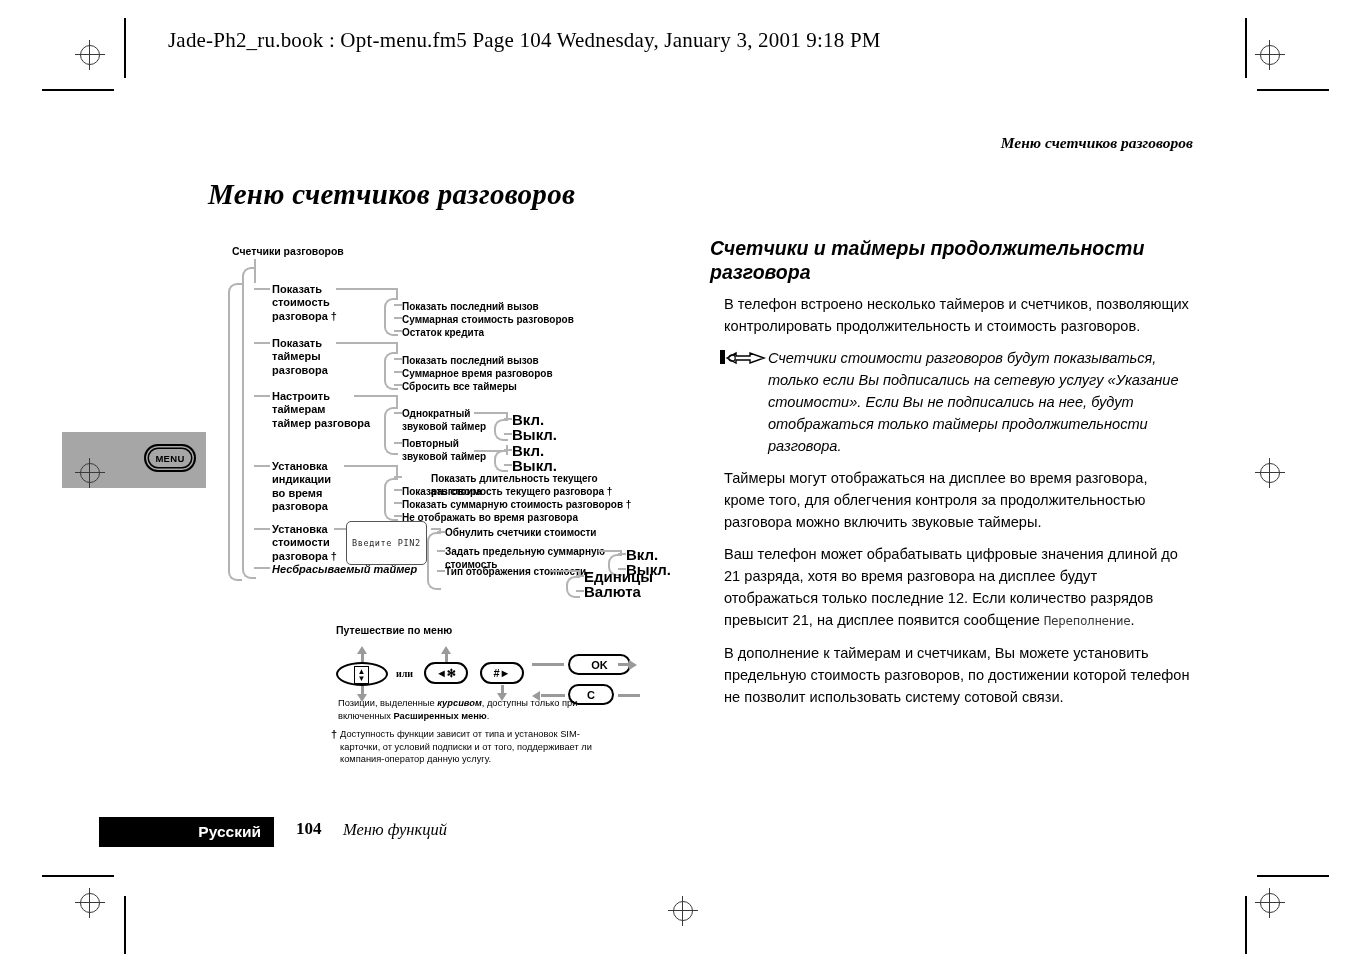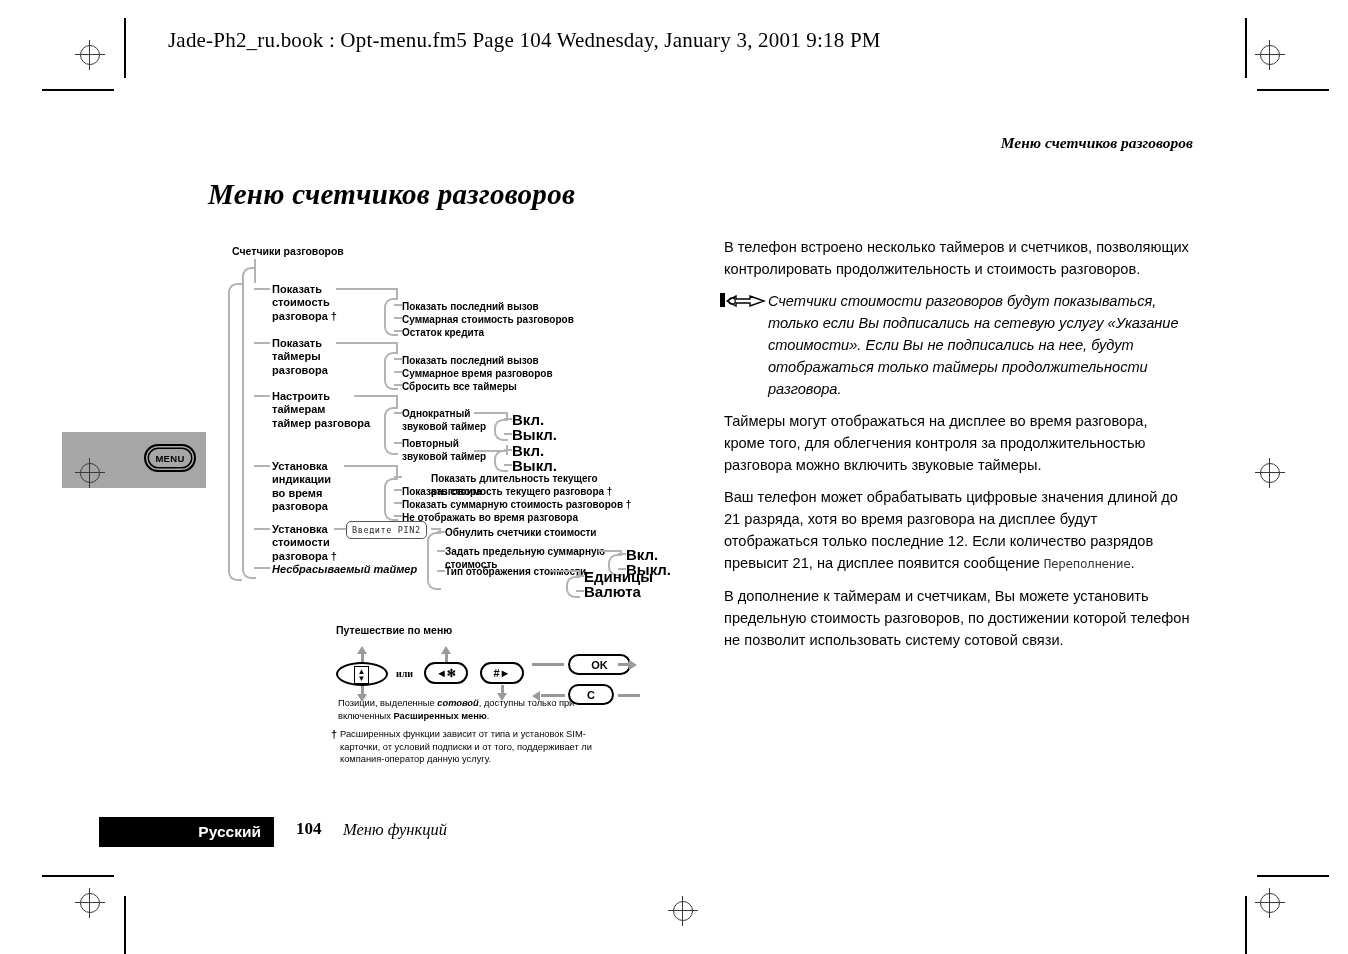--- a/index.html
+++ b/index.html
@@ -67,21 +67,21 @@
   }
   .n {
     position: absolute; font-size: 11px; font-weight: bold;
     line-height: 13.4px; white-space: pre-line;
   }
   .n.lvl2 { font-size: 10px; line-height: 13px; }
   .n.lvl3 { font-size: 15px; line-height: 12.5px; }
   .n.ital { font-style: italic; }
   .pinbox {
     position: absolute; border: 1px solid #555; border-radius: 5px;
-    padding: 3px 5px; font-size: 8.5px; letter-spacing: .6px;
+    padding: 16px 5px; font-size: 8.5px; letter-spacing: .6px;
     font-family: "DejaVu Sans Mono", monospace; color: #2a2a2a;
     background: #fff; white-space: nowrap;
   }
   
   .brk {
     position: absolute; border: 2.4px solid #b3b3b3; border-right: none;
     border-top-left-radius: 9px; border-bottom-left-radius: 9px;
   }
   .stub { position: absolute; background: #b3b3b3; height: 2.4px; }
   .vstub { position: absolute; background: #b3b3b3; width: 2.4px; }
@@ -358,29 +358,30 @@
     <div class="rarr" style="left:293px;top:13.5px;"></div>
 
     <div class="larr" style="left:196px;top:44.5px;"></div>
     <div class="arrowline" style="left:205px;top:48px;width:24px;"></div>
     <div class="key oval c">C</div>
     <div class="arrowline" style="left:282px;top:48px;width:22px;"></div>
   </div>
 </div>
 
 <div class="legend-note">
-  <span>Позиции, выделенные </span><i>сотовой</i><span>, доступны только при включенных </span><b>Расширенных меню</b><span>.</span>
+  <span>Позиции, выделенные </span><i>курсивом</i><span>, доступны только при включенных </span><b>Расширенных меню</b><span>.</span>
 </div>
 
 <div class="dagger-note">
   <span class="dagger-mark">†</span>
-  <span class="dagger-body">Расширенных функции зависит от типа и установок SIM-карточки, от условий  подписки и от того, поддерживает ли компания-оператор данную услугу.</span>
+  <span class="dagger-body">Доступность функции зависит от типа и установок SIM-карточки, от условий  подписки и от того, поддерживает ли компания-оператор данную услугу.</span>
 </div>
 
 <div id="rightcol">
+  <h2 class="sec-h">Счетчики и таймеры продолжительности разговора</h2>
   <p class="para">В телефон встроено несколько таймеров и счетчиков, позволяющих контролировать продолжительность и стоимость разговоров.</p>
 
   <div class="note">
     <svg class="hand-icon" viewBox="0 0 46 20">
       <rect x="0" y="2" width="5" height="14" fill="#000"></rect>
       <path d="M7 10 L16 5 L16 8 L30 8 L30 5 L44 10 L30 15 L30 12 L16 12 L16 15 Z" fill="none" stroke="#000" stroke-width="1.4"></path>
       <circle cx="12" cy="10" r="3.2" fill="none" stroke="#000" stroke-width="1.2"></circle>
     </svg>
     <span>Счетчики стоимости разговоров будут показываться, только если Вы подписались на сетевую услугу «Указание стоимости». Если Вы не подписались на нее, будут отображаться только таймеры продолжительности разговора.</span>
   </div>

